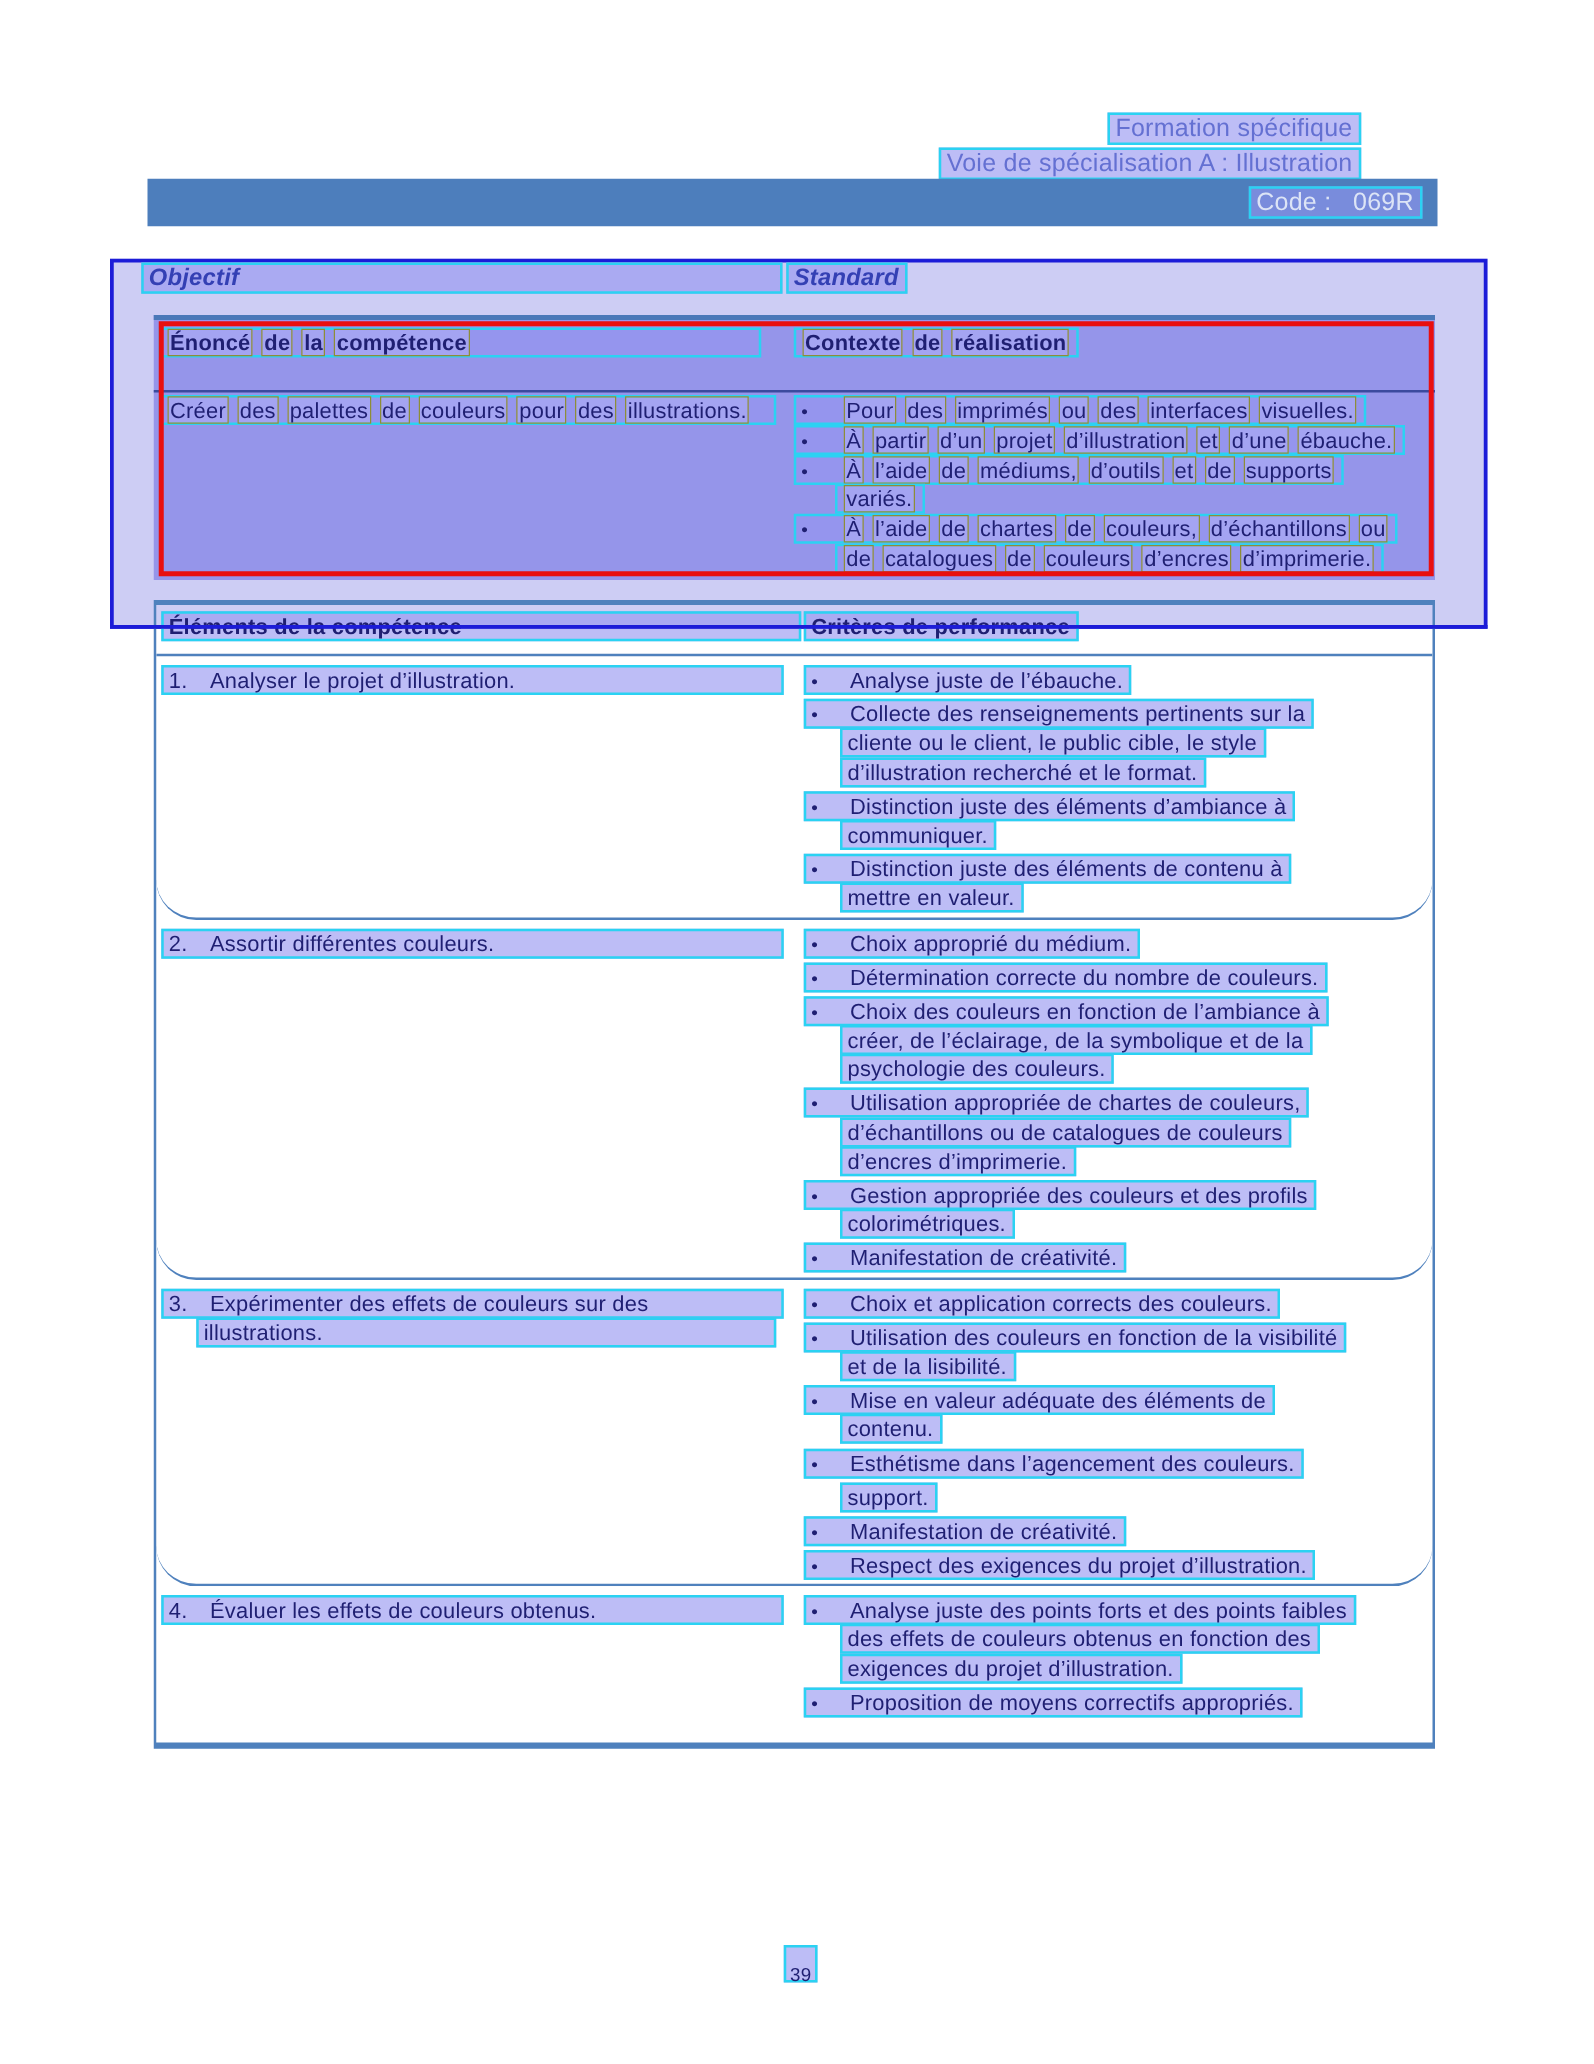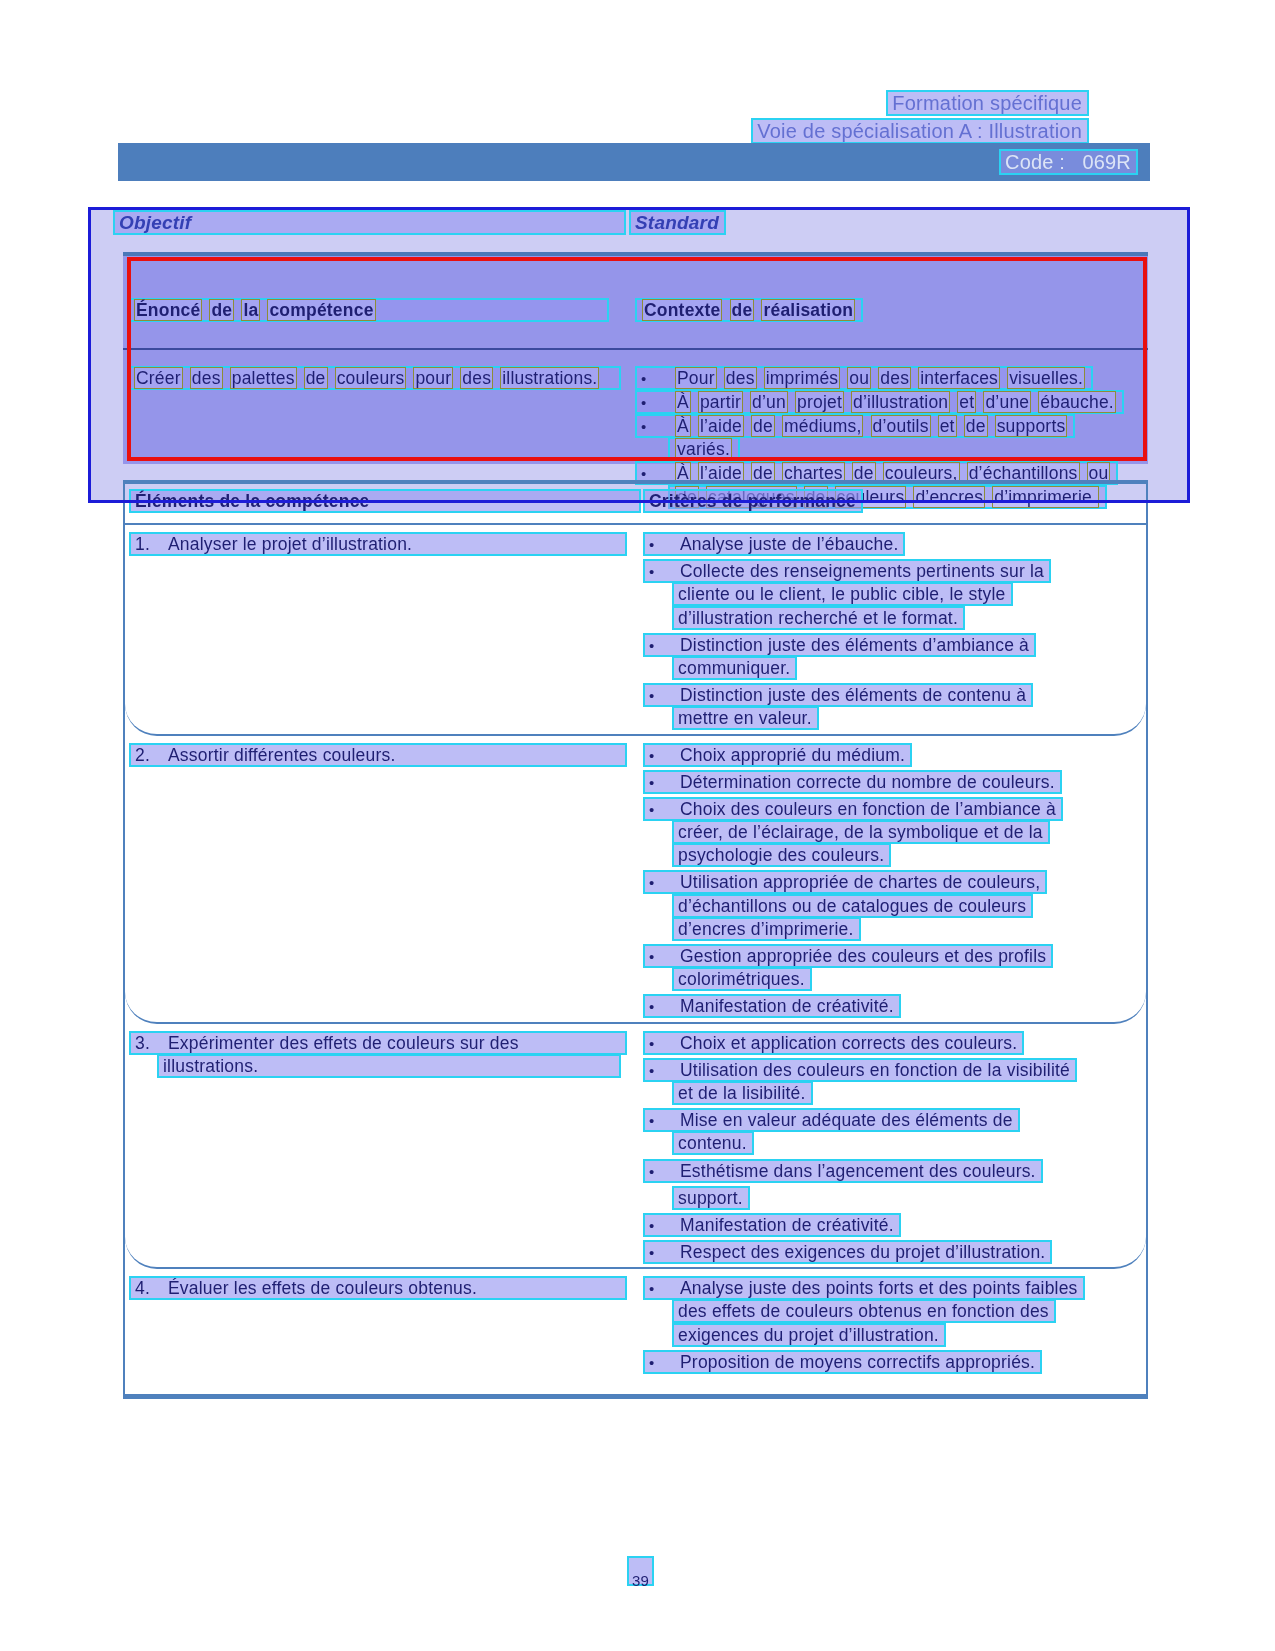--- a/index.html
+++ b/index.html
@@ -52,23 +52,23 @@
   .obj-row{left:113px;top:210px;z-index:6;display:flex;}
   .obj-row .line-box{height:25px;line-height:21px;font-size:19px;font-weight:bold;font-style:italic;color:#3440b4;}
   .obj-box{width:513px;}
   .std-box{margin-left:3px;}
   .panel-bottom-line{left:88px;top:500px;width:1102px;height:3px;background:var(--panel-border);z-index:30;}
 
   
   .t1{left:123px;top:252px;width:1025px;height:212px;background:#9595ea;
     border-top:4px solid #4a78b8;box-sizing:border-box;z-index:10;}
   .t1-header{height:58px;border-bottom:2px solid #3b4a9e;display:grid;
-    grid-template-columns:508px auto;padding:6px 0 0 4px;box-sizing:border-box;margin-top:36px;}
+    grid-template-columns:508px auto;padding:6px 0 0 4px;box-sizing:border-box;}
   .t1-h1{width:482px;}
-  .t1-content{display:grid;grid-template-columns:508px auto;padding:16px 0 0 4px;}
+  .t1-content{display:grid;grid-template-columns:508px auto;padding:2px 0 0 4px;}
   .t1-left-box{width:494px;}
   .red-overlay{left:127px;top:257px;width:1020px;height:204px;border:4px solid #e90f0f;
     box-sizing:border-box;z-index:25;pointer-events:none;}
 
   
   .t2{left:123px;top:480px;width:1025px;height:919px;box-sizing:border-box;
     border:2px solid var(--steel);border-top-width:4px;border-bottom-width:5px;
     background:transparent;z-index:10;overflow:hidden;}
   .t2-header{height:41px;border-bottom:2px solid var(--steel);display:grid;
     grid-template-columns:514px auto;padding:5px 0 0 4px;box-sizing:border-box;}

